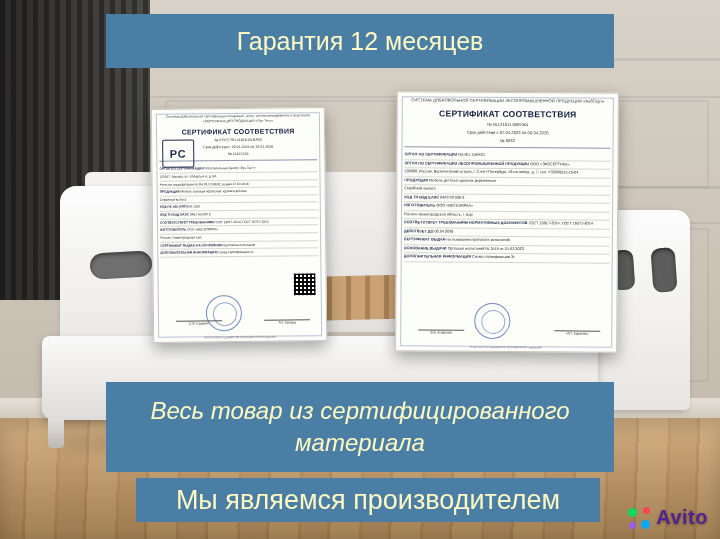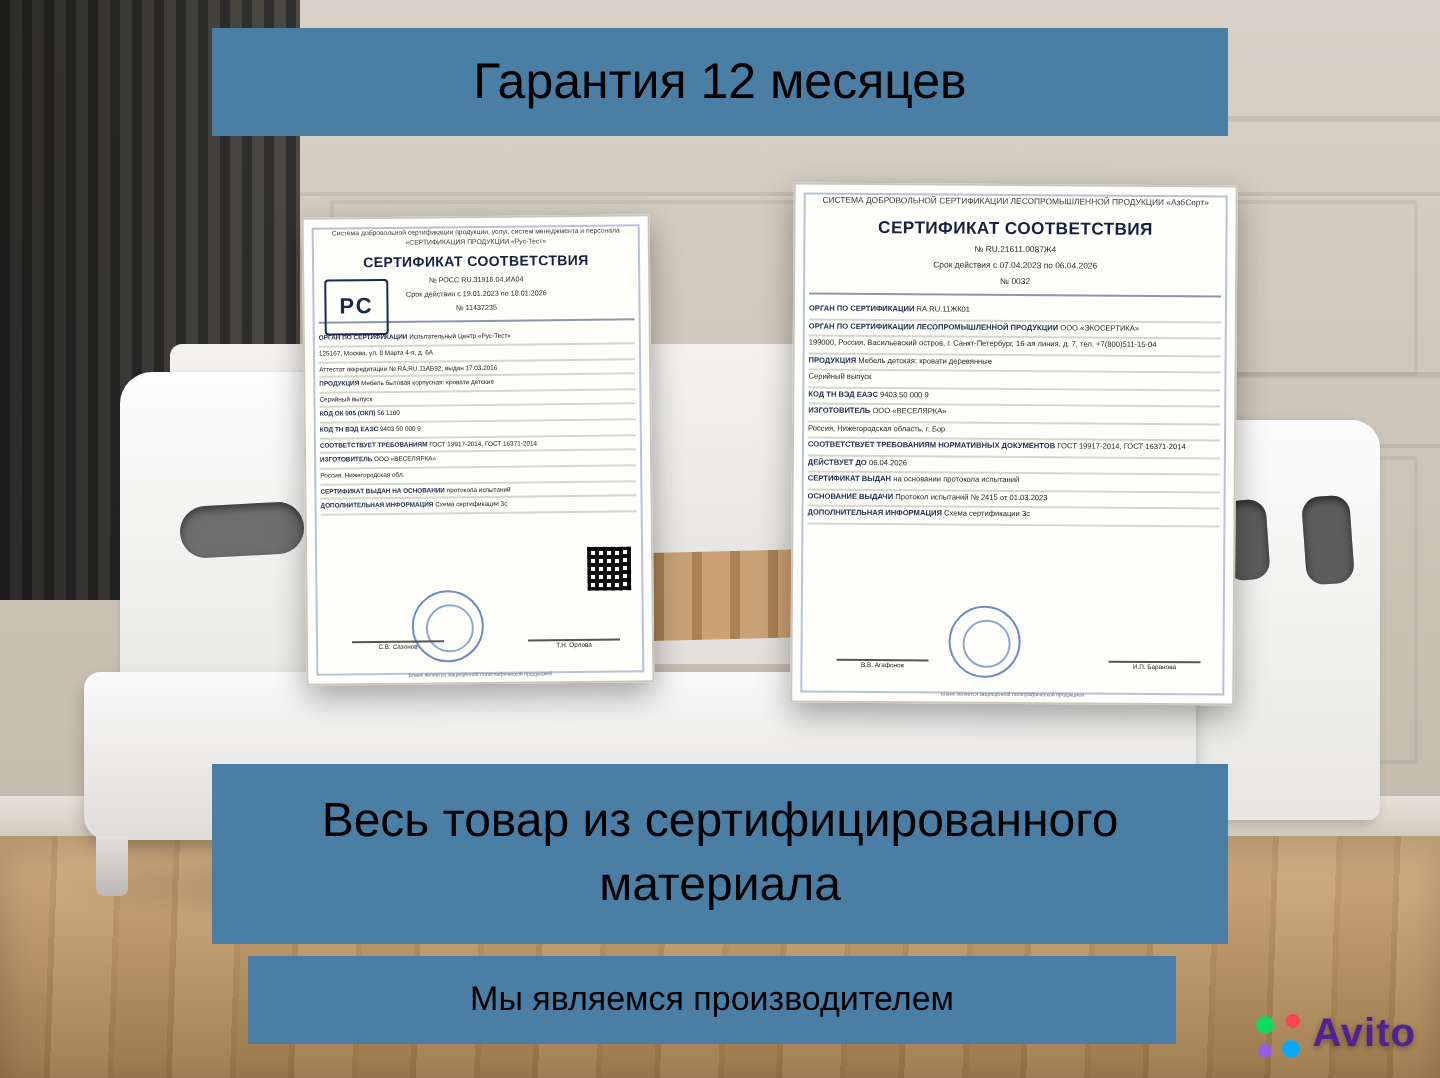--- a/index.html
+++ b/index.html
@@ -338,21 +338,21 @@
     left: 0; right: 0; bottom: 2px;
     font-size: 2.6px;
     color: #6a6a6a;
     text-align: center;
   }
 
   
   .banner {
     position: absolute;
     background: #4a7fa5;
-    color: #000000;
+    color: #fef9c3;
     display: flex;
     align-items: center;
     justify-content: center;
     text-align: center;
     box-sizing: border-box;
   }
   .banner-top {
     left: 106px;
     top: 14px;
     width: 508px;
@@ -362,27 +362,28 @@
   }
   .banner-mid {
     left: 106px;
     top: 382px;
     width: 508px;
     height: 90px;
     font-size: 24px;
     line-height: 1.35;
     padding: 18px 18px;
     background: #4b7ea4;
+    font-style: italic;
   }
   .banner-bottom {
-    left: 124px;
+    left: 136px;
     top: 478px;
     width: 464px;
     height: 44px;
-    font-size: 17px;
+    font-size: 27px;
     background: #4b7ea4;
   }
 
   
   .avito {
     position: absolute;
     right: 12px;
     bottom: 10px;
     display: flex;
     align-items: center;

